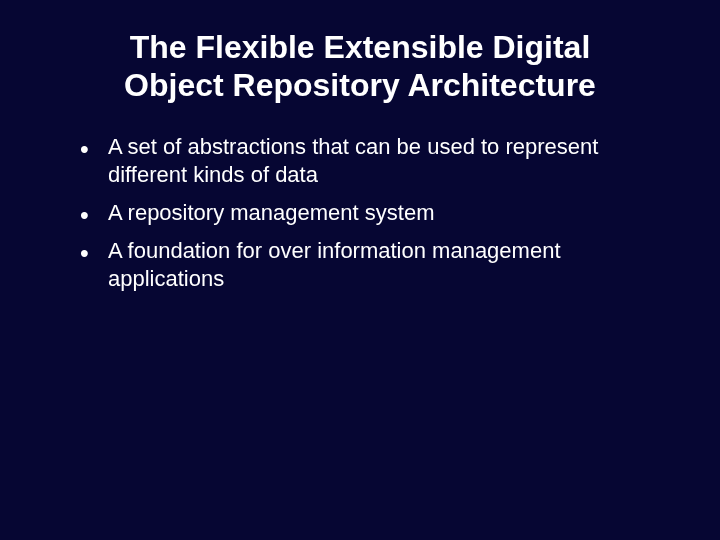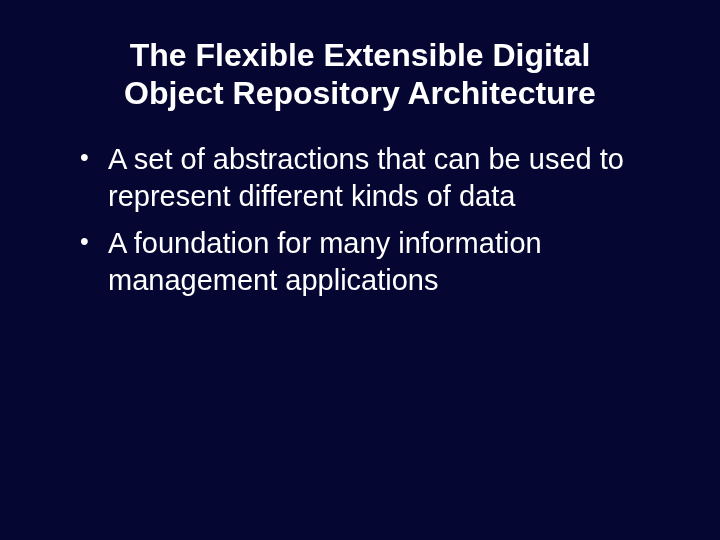--- a/index.html
+++ b/index.html
@@ -11,52 +11,53 @@
   }
   body {
     background: #060633;
     color: #ffffff;
     font-family: Arial, Helvetica, sans-serif;
   }
   .slide {
     width: 720px;
     height: 540px;
     box-sizing: border-box;
-    padding: 36px 40px 40px 40px;
+    padding: 28px 40px 40px 40px;
   }
   .title {
     text-align: center;
     font-weight: bold;
     font-size: 32px;
     line-height: 1.2;
     margin: 0 40px 28px 40px;
   }
   .bullets {
     list-style: none;
     margin: 0;
     padding: 0 20px 0 40px;
   }
   .bullets li {
     position: relative;
-    font-size: 29px;
+    font-size: 22px;
     line-height: 1.28;
     margin: 0 0 10px 0;
     padding-left: 28px;
   }
   .bullets li::before {
     content: "•";
     position: absolute;
     left: 0;
     top: 0;
     font-size: 25px;
     line-height: 1.28;
   }
 </style>
 </head>
 <body>
 
 <div class="slide">
   <h1 class="title">The Flexible Extensible Digital Object Repository Architecture</h1>
   <ul class="bullets">
     <li>A set of abstractions that can be used to represent different kinds of data</li>
-    <li>A foundation for many information management applications</li>
+    <li>A repository management system</li>
+    <li>A foundation for over information management applications</li>
   </ul>
 </div>
 
 </body></html>

